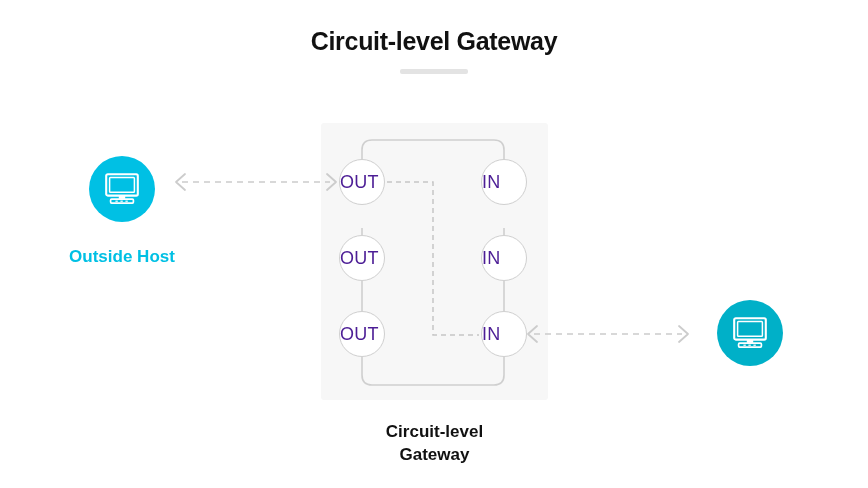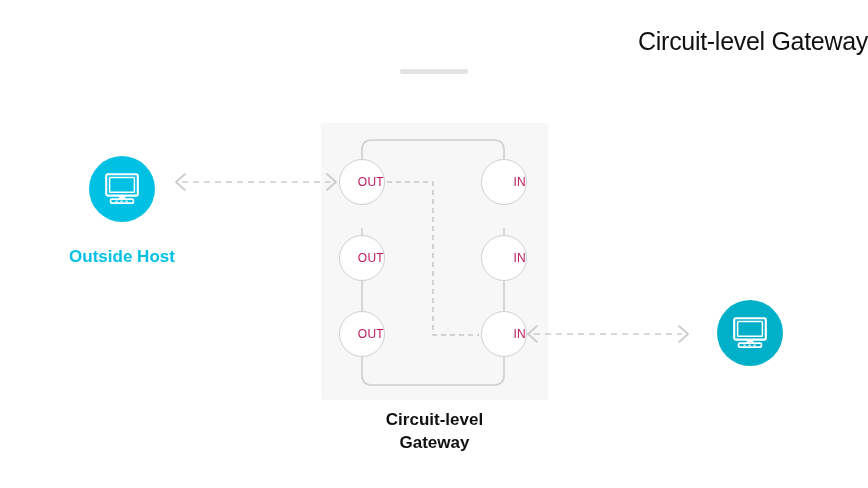--- a/index.html
+++ b/index.html
@@ -19,25 +19,24 @@
   
   #title-block {
     position: absolute;
     left: 0;
     top: 24px;
     width: 868px;
     text-align: center;
   }
   #page-title {
     font-size: 25px;
-    font-weight: normal;
+    font-weight: bold;
     color: #111111;
     letter-spacing: -0.3px;
     line-height: 34px;
-    text-align: right;
   }
   #title-rule {
     width: 68px;
     height: 5px;
     background: #e3e3e3;
     border-radius: 2px;
     margin: 11px auto 0 auto;
   }
 
   
@@ -99,44 +98,44 @@
   .node {
     position: absolute;
     width: 46px;
     height: 46px;
     border-radius: 50%;
     background: #ffffff;
     border: 1.6px solid #cfcfcf;
     box-sizing: border-box;
     display: flex;
     align-items: center;
-    justify-content: flex-end;
-    font-size: 12px;
-    color: #be185d;
+    justify-content: flex-start;
+    font-size: 18px;
+    color: #4c1d95;
     letter-spacing: 0.3px;
   }
   #node-out-1 { left: 18px; top: 49px; }
   #node-out-2 { left: 18px; top: 125px; }
   #node-out-3 { left: 18px; top: 201px; }
   #node-in-1  { left: 160px; top: 49px; }
   #node-in-2  { left: 160px; top: 125px; }
   #node-in-3  { left: 160px; top: 201px; }
 
   
   .connector {
     position: absolute;
   }
   #connector-left  { left: 168px; top: 165px; }
   #connector-right { left: 520px; top: 317px; }
 
   
   #gateway-caption {
     position: absolute;
     left: 321px;
-    top: 408px;
+    top: 420px;
     width: 227px;
     text-align: center;
     font-size: 17px;
     font-weight: bold;
     color: #111111;
     line-height: 23px;
   }
 </style>
 </head>
 <body>

